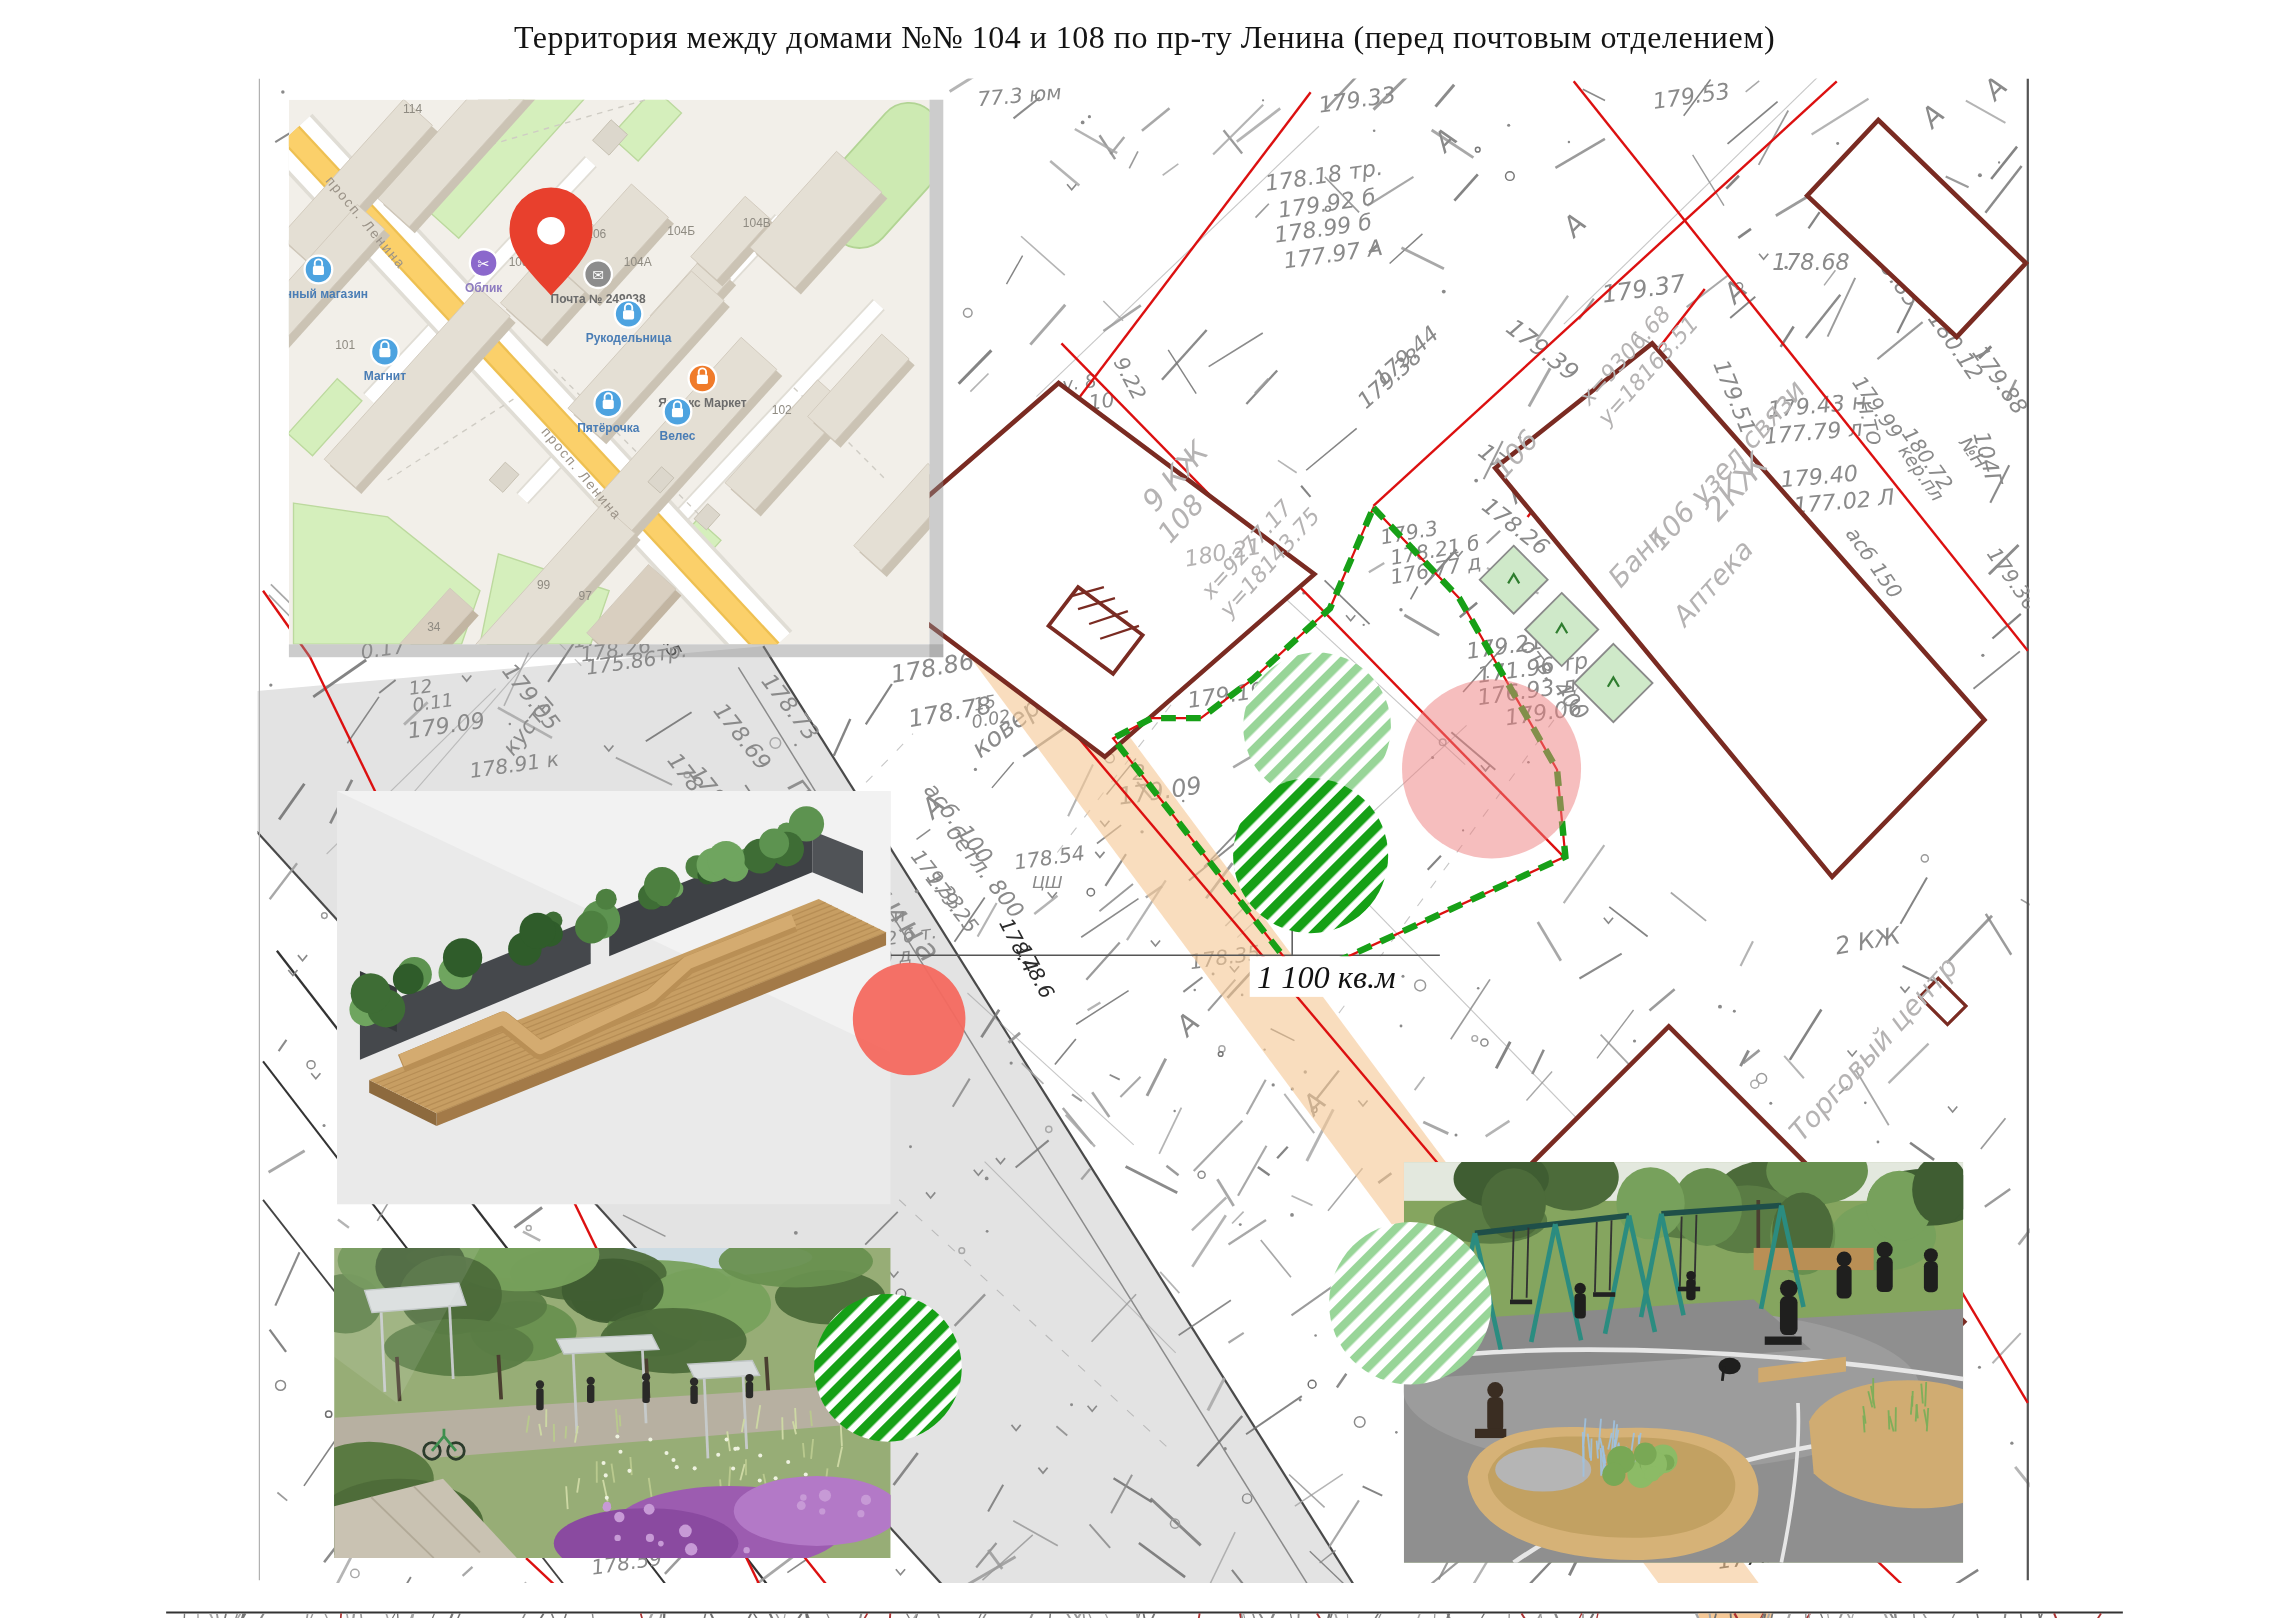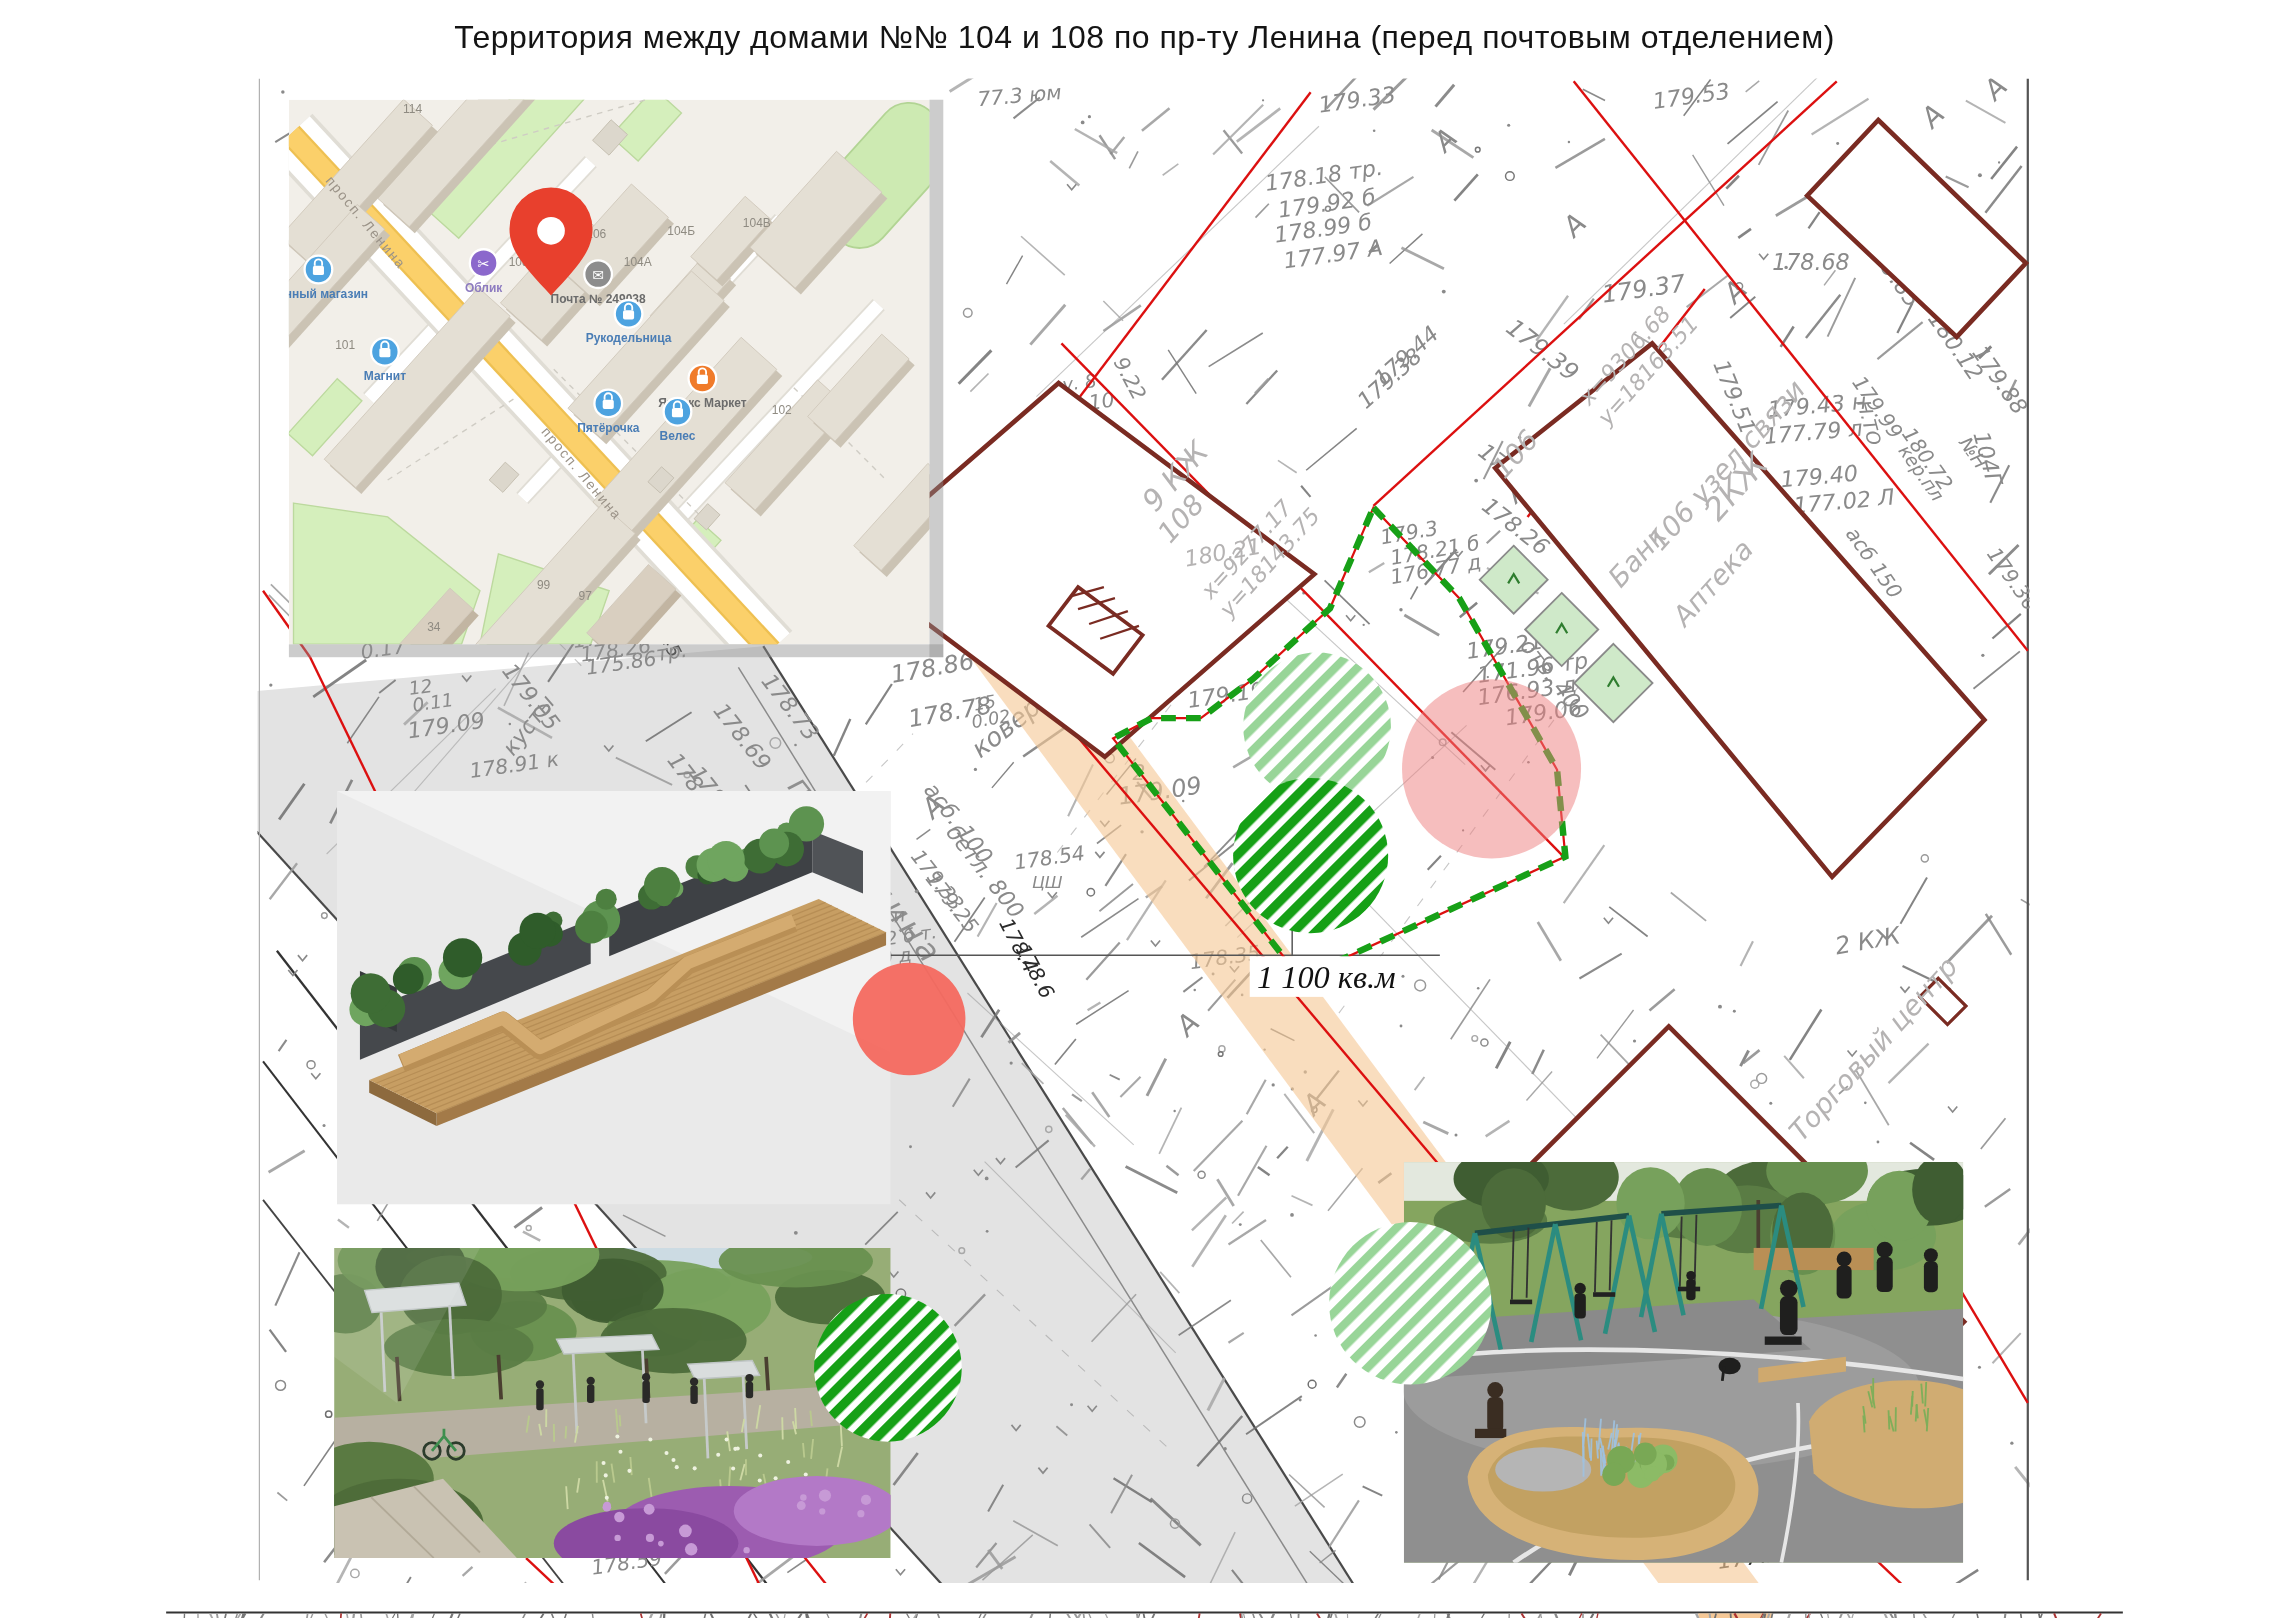--- a/index.html
+++ b/index.html
@@ -1,19 +1,19 @@
 <!DOCTYPE html>
 <html style="font-size:14.8px"><head>
 <meta charset="utf-8">
 <style>
   html,body{margin:0;padding:0;background:#ffffff;}
   #page{position:relative;width:2289px;height:1619px;background:#ffffff;overflow:hidden;
         font-family:"Liberation Sans",sans-serif;}
   #title{position:absolute;top:18.5px;left:0;right:0;text-align:center;
-         font-family:Liberation Sans, sans-serif;font-size:32px;color:#141414;letter-spacing:0.5px;}
+         font-family:Liberation Serif, serif;font-size:32px;color:#141414;letter-spacing:0.5px;}
   svg text{user-select:none;}
 </style>
 </head>
 <body>
 
 <div id="page">
   <div id="title">Территория между домами №№ 104 и 108 по пр-ту Ленина (перед почтовым отделением)</div>
   <svg id="scene" width="2289" height="1619" viewBox="0 0 2480 1754" style="position:absolute;left:0;top:0">
       <defs>
         <pattern id="hL" width="17" height="17" patternUnits="userSpaceOnUse" patternTransform="rotate(45)">

